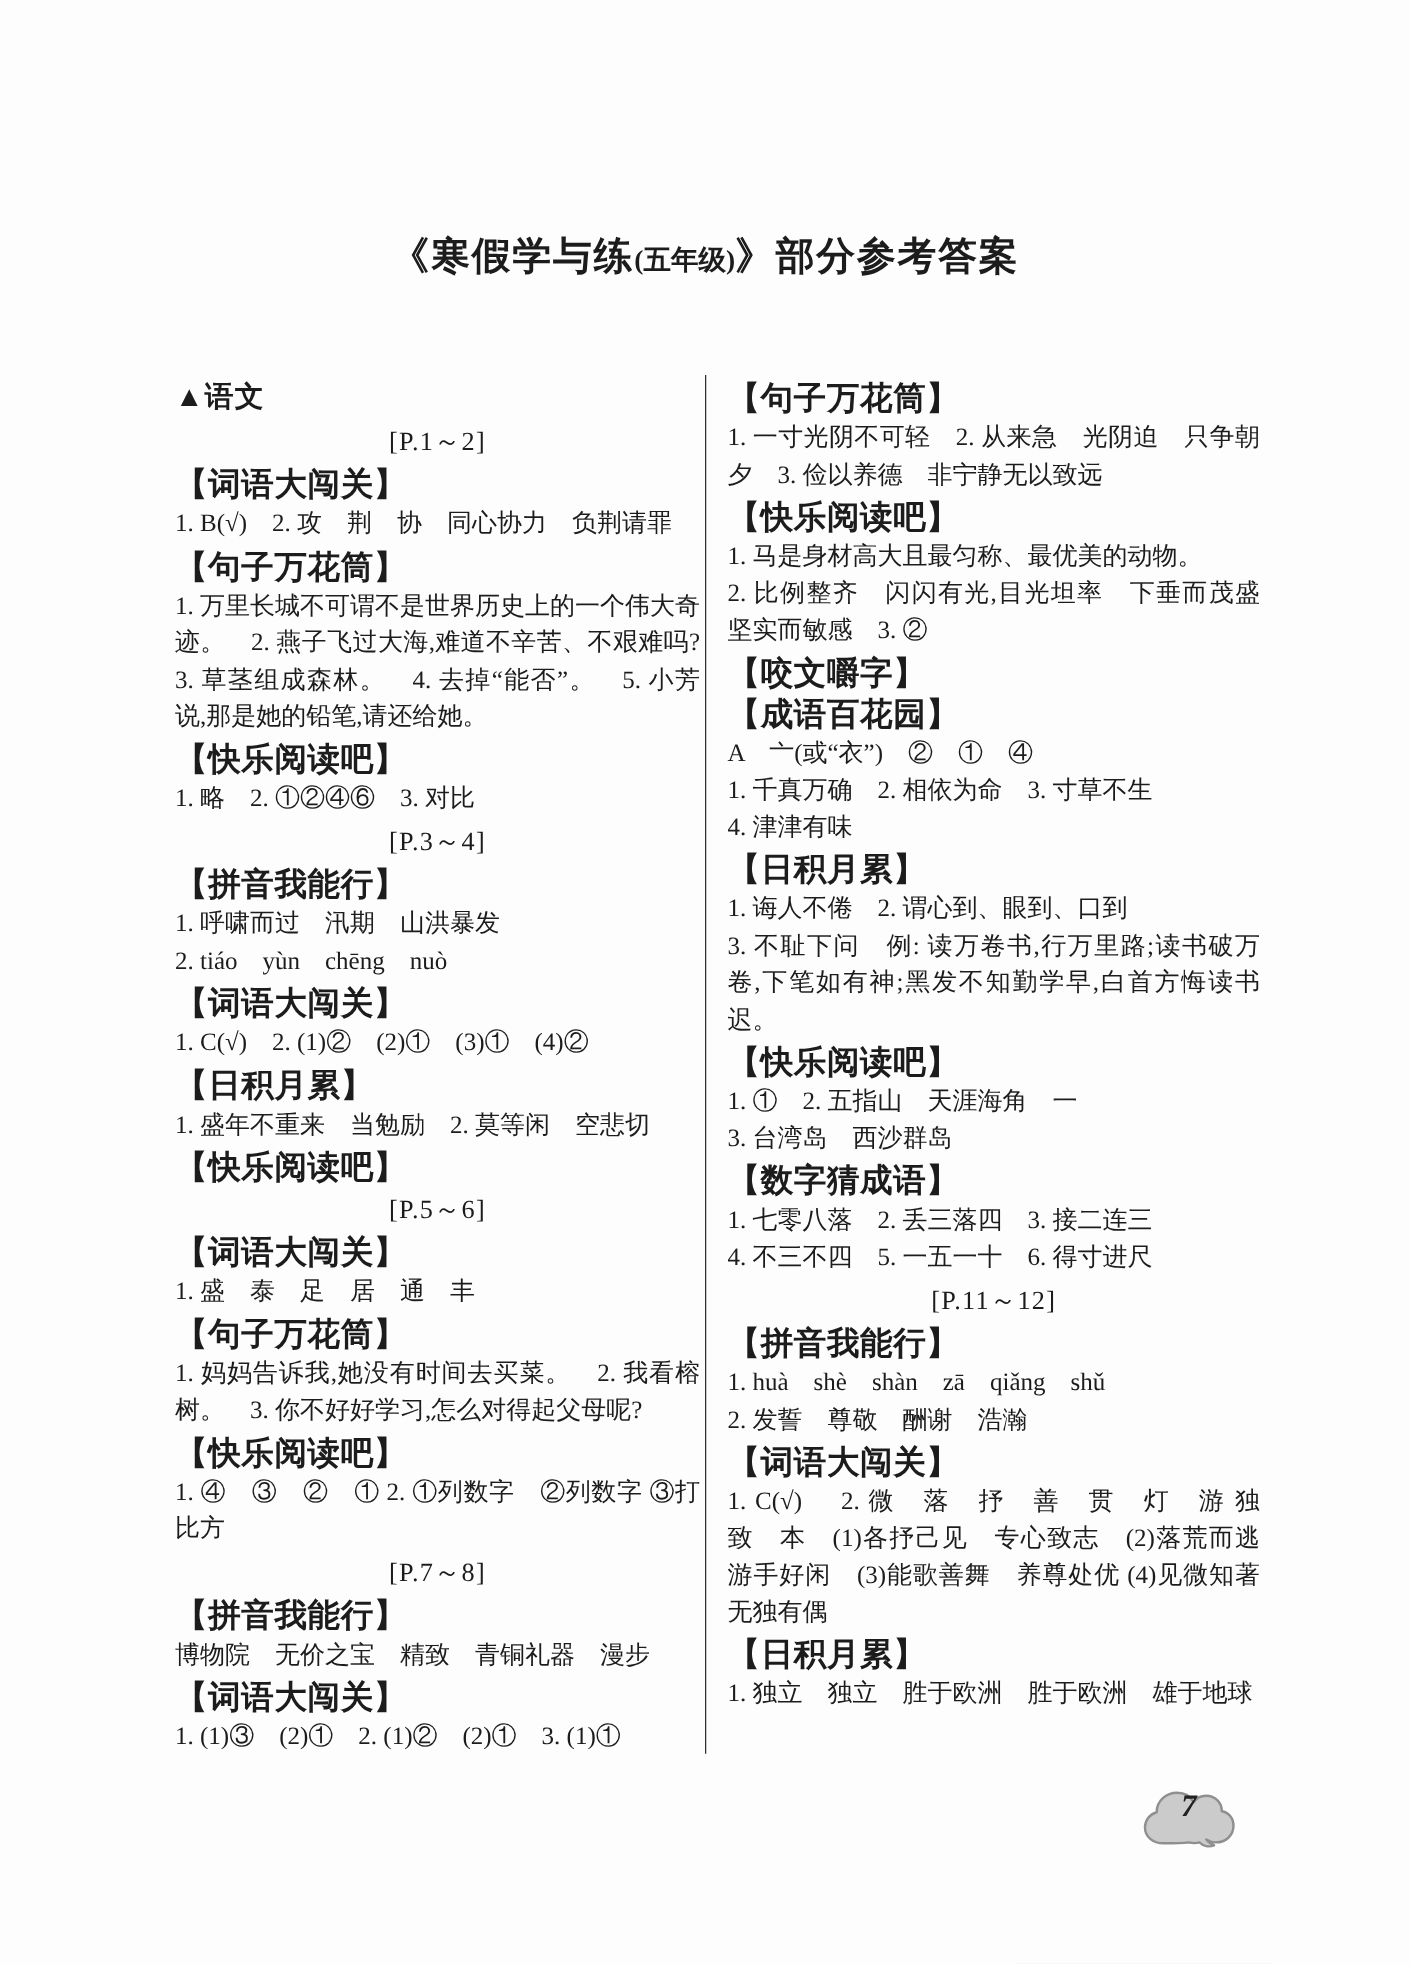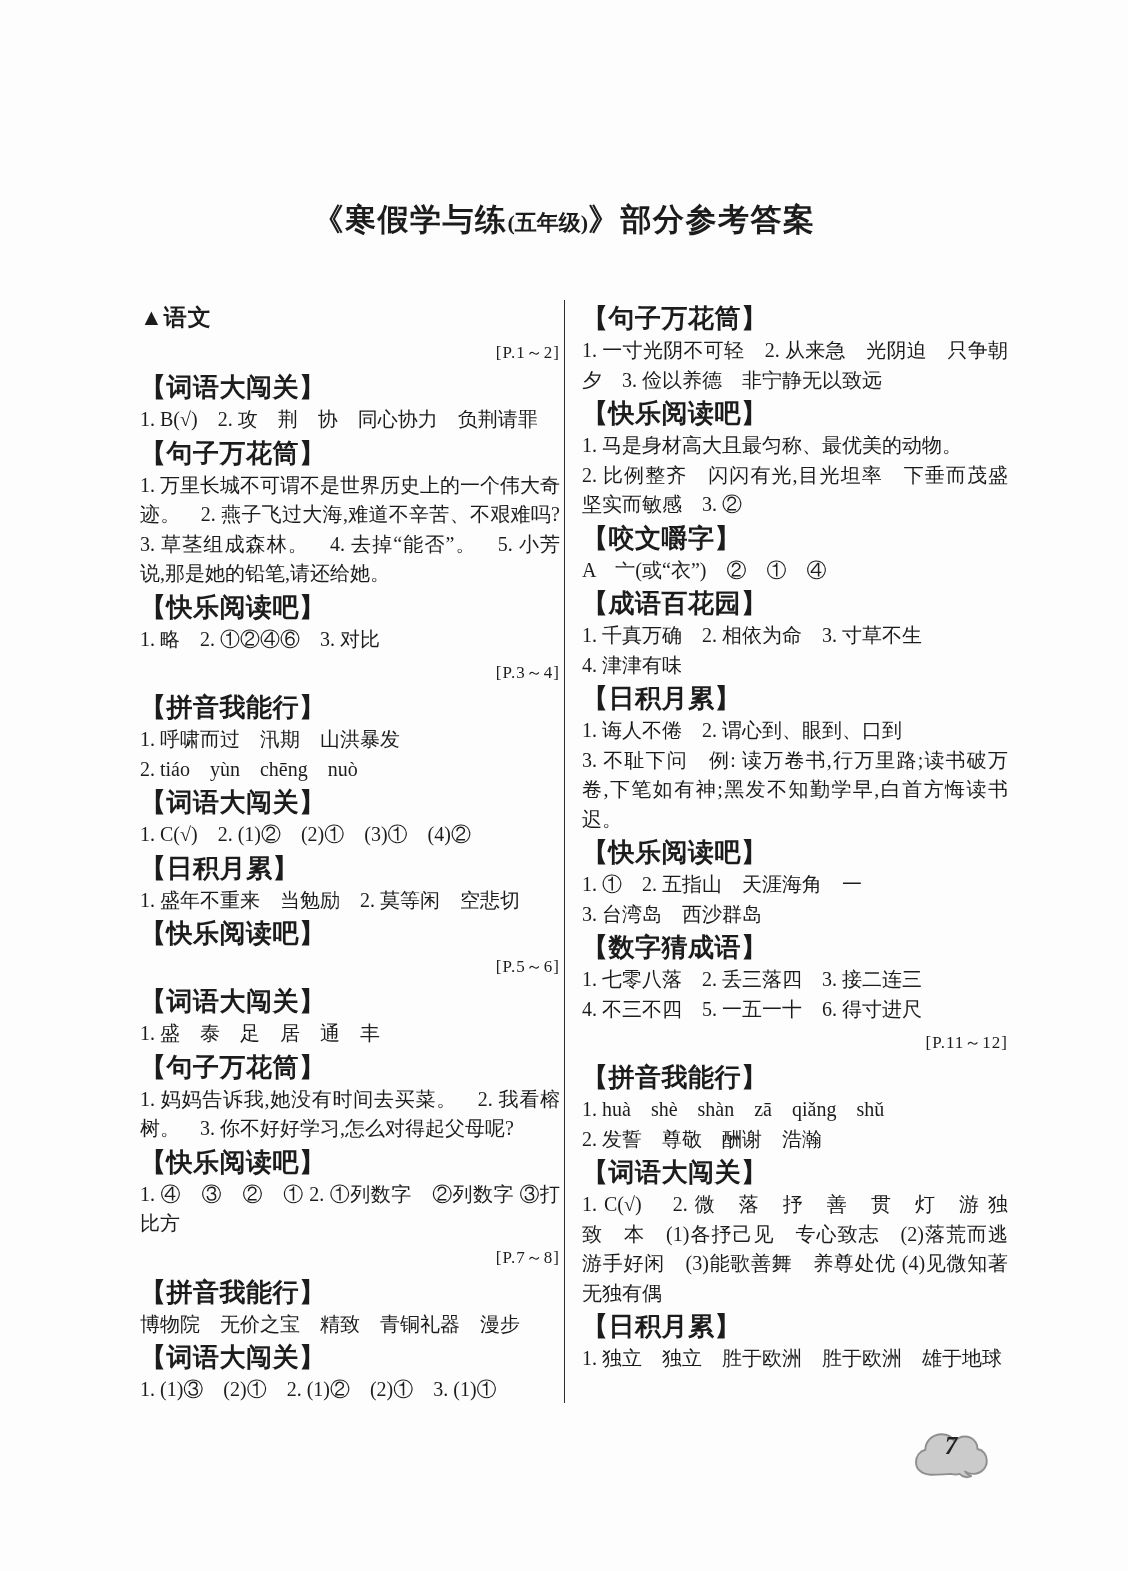--- a/index.html
+++ b/index.html
@@ -7,21 +7,21 @@
   .page{
     position:relative;
     width:1128px;height:1571px;
     margin:0 auto;
     background:#fdfdfd;
     font-family:"Liberation Serif", serif;
     color:#1c1c1c;
     overflow:hidden;
   }
   .doc-title{
-    position:absolute;top:199px;left:0;width:100%;
+    position:absolute;top:184px;left:0;width:100%;
     text-align:center;
     font-weight:bold;
     font-size:31px;
     letter-spacing:1.5px;
     font-family:"Liberation Serif", serif;
     white-space:nowrap;
   }
   .doc-title .grade{font-size:22px;letter-spacing:0;}
   .columns{
     position:absolute;left:140px;top:300px;
@@ -31,21 +31,21 @@
   .col{font-size:20px;overflow:visible;}
   .col-left{width:420px;padding-right:4px;border-right:1.5px solid #2e2e2e;}
   .col-right{width:426px;padding-left:17px;}
   .blk{margin:0;}
   .section{
     font-family:"Liberation Sans", sans-serif;
     font-weight:bold;font-size:23px;line-height:34px;
     margin-bottom:1px;letter-spacing:1px;
   }
   .pageref{
-    text-align:right;font-size:17px;line-height:30px;margin:4px 0;
+    text-align:center;font-size:21px;line-height:30px;margin:4px 0;
     letter-spacing:1px;
   }
   .heading{
     font-family:"Liberation Sans", sans-serif;
     font-weight:bold;font-size:26px;line-height:30px;
     margin:3px 0;letter-spacing:0.5px;
   }
   .para{
     line-height:29.5px;text-align:justify;
     text-justify:inter-ideograph;
@@ -103,22 +103,22 @@
         <div class="blk heading">【词语大闯关】</div>
         <div class="blk para">1. (1)③　(2)①　2. (1)②　(2)①　3. (1)①</div>
       </div>
     <div class="col col-right" id="col-right">
         <div class="blk heading">【句子万花筒】</div>
         <div class="blk para">1. 一寸光阴不可轻　2. 从来急　光阴迫　只争朝夕　3. 俭以养德　非宁静无以致远</div>
         <div class="blk heading">【快乐阅读吧】</div>
         <div class="blk para">1. 马是身材高大且最匀称、最优美的动物。</div>
         <div class="blk para">2. 比例整齐　闪闪有光,目光坦率　下垂而茂盛 坚实而敏感　3. ②</div>
         <div class="blk heading">【咬文嚼字】</div>
+        <div class="blk heading">【成语百花园】</div>
         <div class="blk para">A　亠(或“衣”)　②　①　④</div>
-        <div class="blk heading">【成语百花园】</div>
         <div class="blk para">1. 千真万确　2. 相依为命　3. 寸草不生</div>
         <div class="blk para">4. 津津有味</div>
         <div class="blk heading">【日积月累】</div>
         <div class="blk para">1. 诲人不倦　2. 谓心到、眼到、口到</div>
         <div class="blk para">3. 不耻下问　例: 读万卷书,行万里路;读书破万卷,下笔如有神;黑发不知勤学早,白首方悔读书迟。</div>
         <div class="blk heading">【快乐阅读吧】</div>
         <div class="blk para">1. ①　2. 五指山　天涯海角　一</div>
         <div class="blk para">3. 台湾岛　西沙群岛</div>
         <div class="blk heading">【数字猜成语】</div>
         <div class="blk para">1. 七零八落　2. 丢三落四　3. 接二连三</div>

